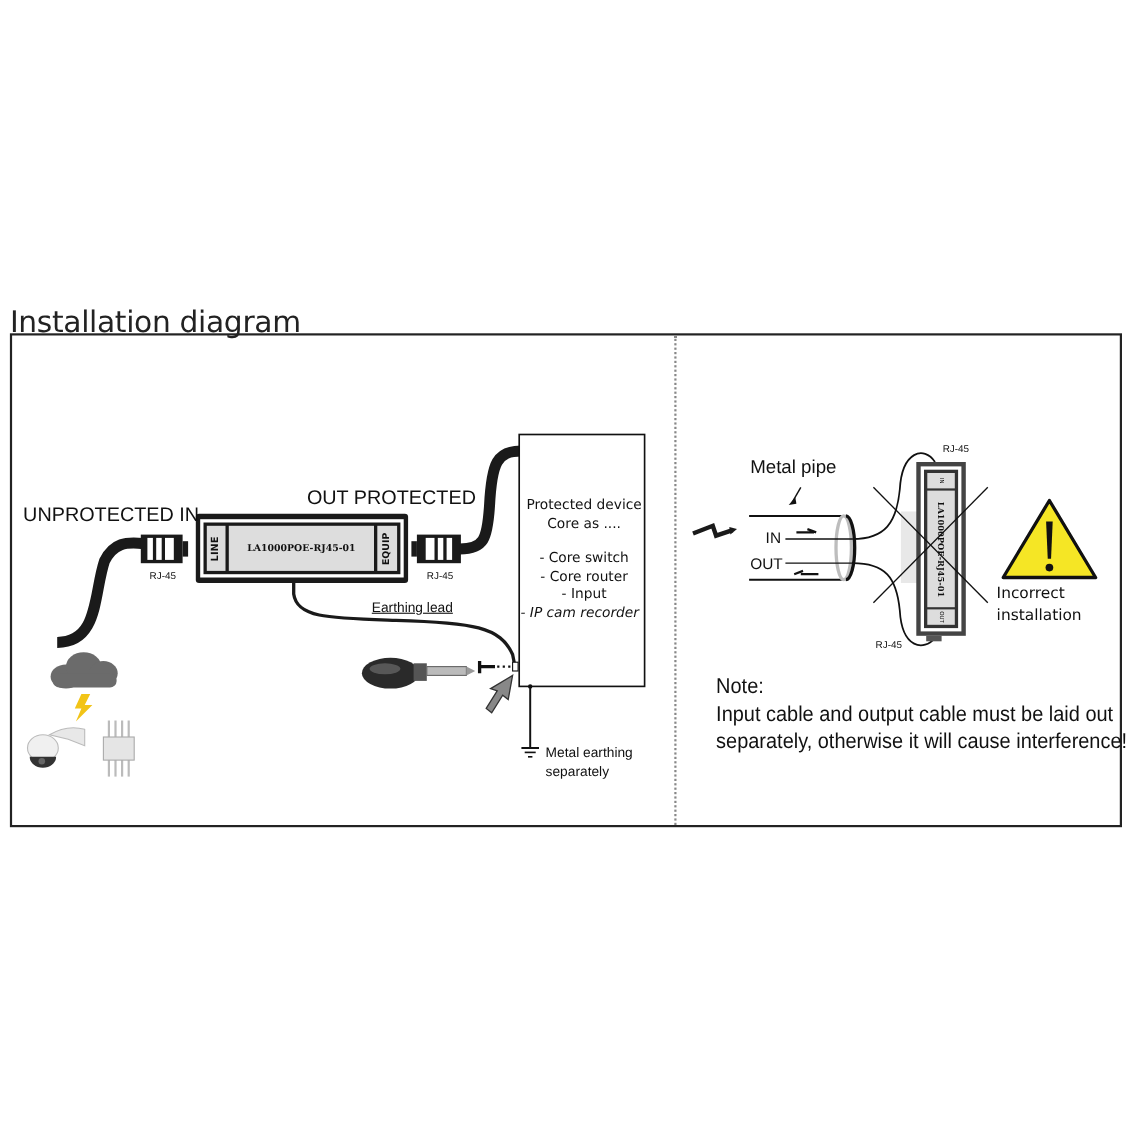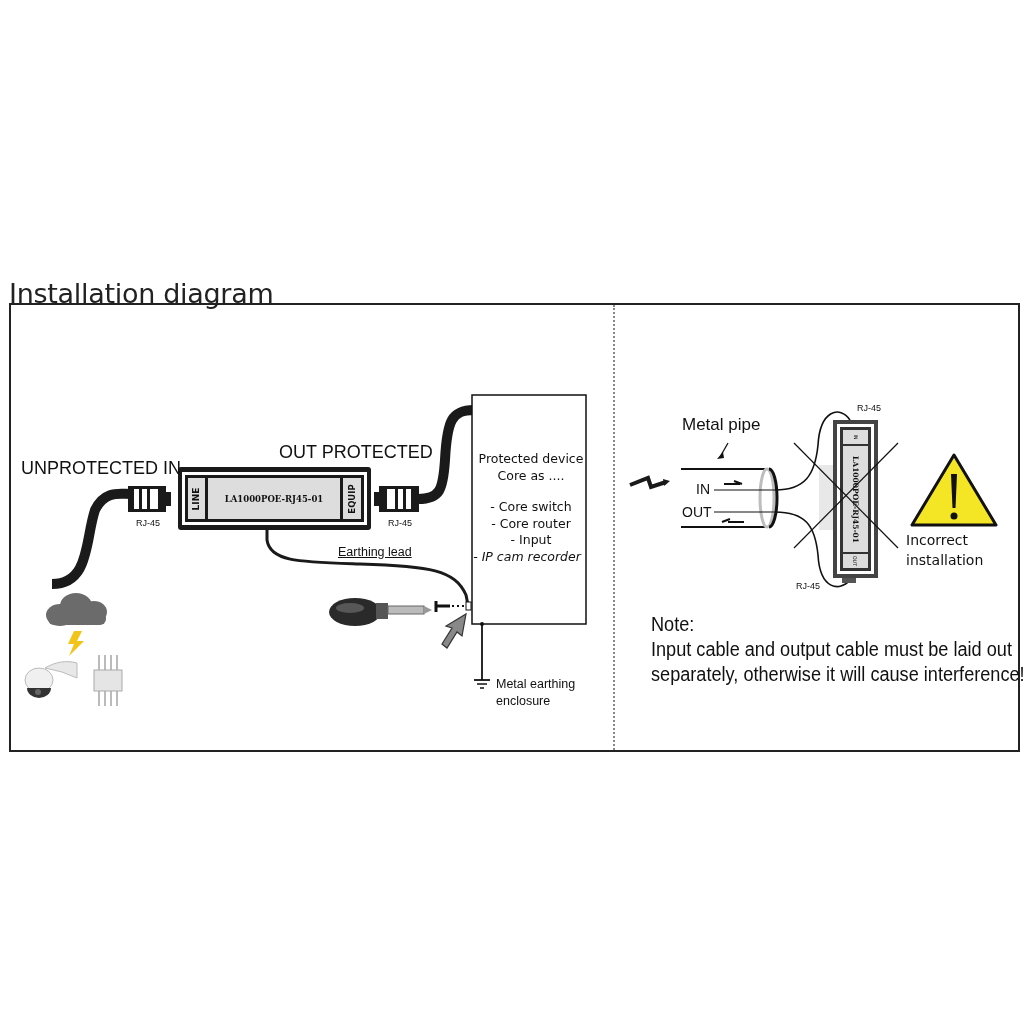--- a/index.html
+++ b/index.html
@@ -171,21 +171,21 @@
   <div>Protected device</div>
   <div>Core as ....</div>
   <div style="height:15px;"></div>
   <div>- Core switch</div>
   <div>- Core router</div>
   <div>- Input</div>
   <div style="margin-left:-8px;font-style:italic;">- IP cam recorder</div>
 </div>
 <div class="abs lbl" style="left:496px;top:632px;font-size:12.5px;line-height:17px;margin-top:44px;">
   <div>Metal earthing</div>
-  <div>enclosure</div>
+  <div>separately</div>
 </div>
 
 <div class="abs lbl" style="left:682px;top:415px;font-size:17px;">Metal pipe</div>
 <div class="abs lbl" style="left:696px;top:481px;font-size:14px;">IN</div>
 <div class="abs lbl" style="left:682px;top:504px;font-size:14px;">OUT</div>
 <div class="abs lbl" style="left:857px;top:403px;font-size:9px;">RJ-45</div>
 <div class="abs lbl" style="left:796px;top:581px;font-size:9px;">RJ-45</div>
 <div class="abs" style="left:843px;top:446px;width:25px;height:106px;display:flex;align-items:center;justify-content:center;">
   <span style="transform:rotate(90deg);font-family:'DejaVu Serif',serif;font-weight:bold;font-size:7.5px;white-space:nowrap;">LA1000POE-RJ45-01</span>
 </div>

